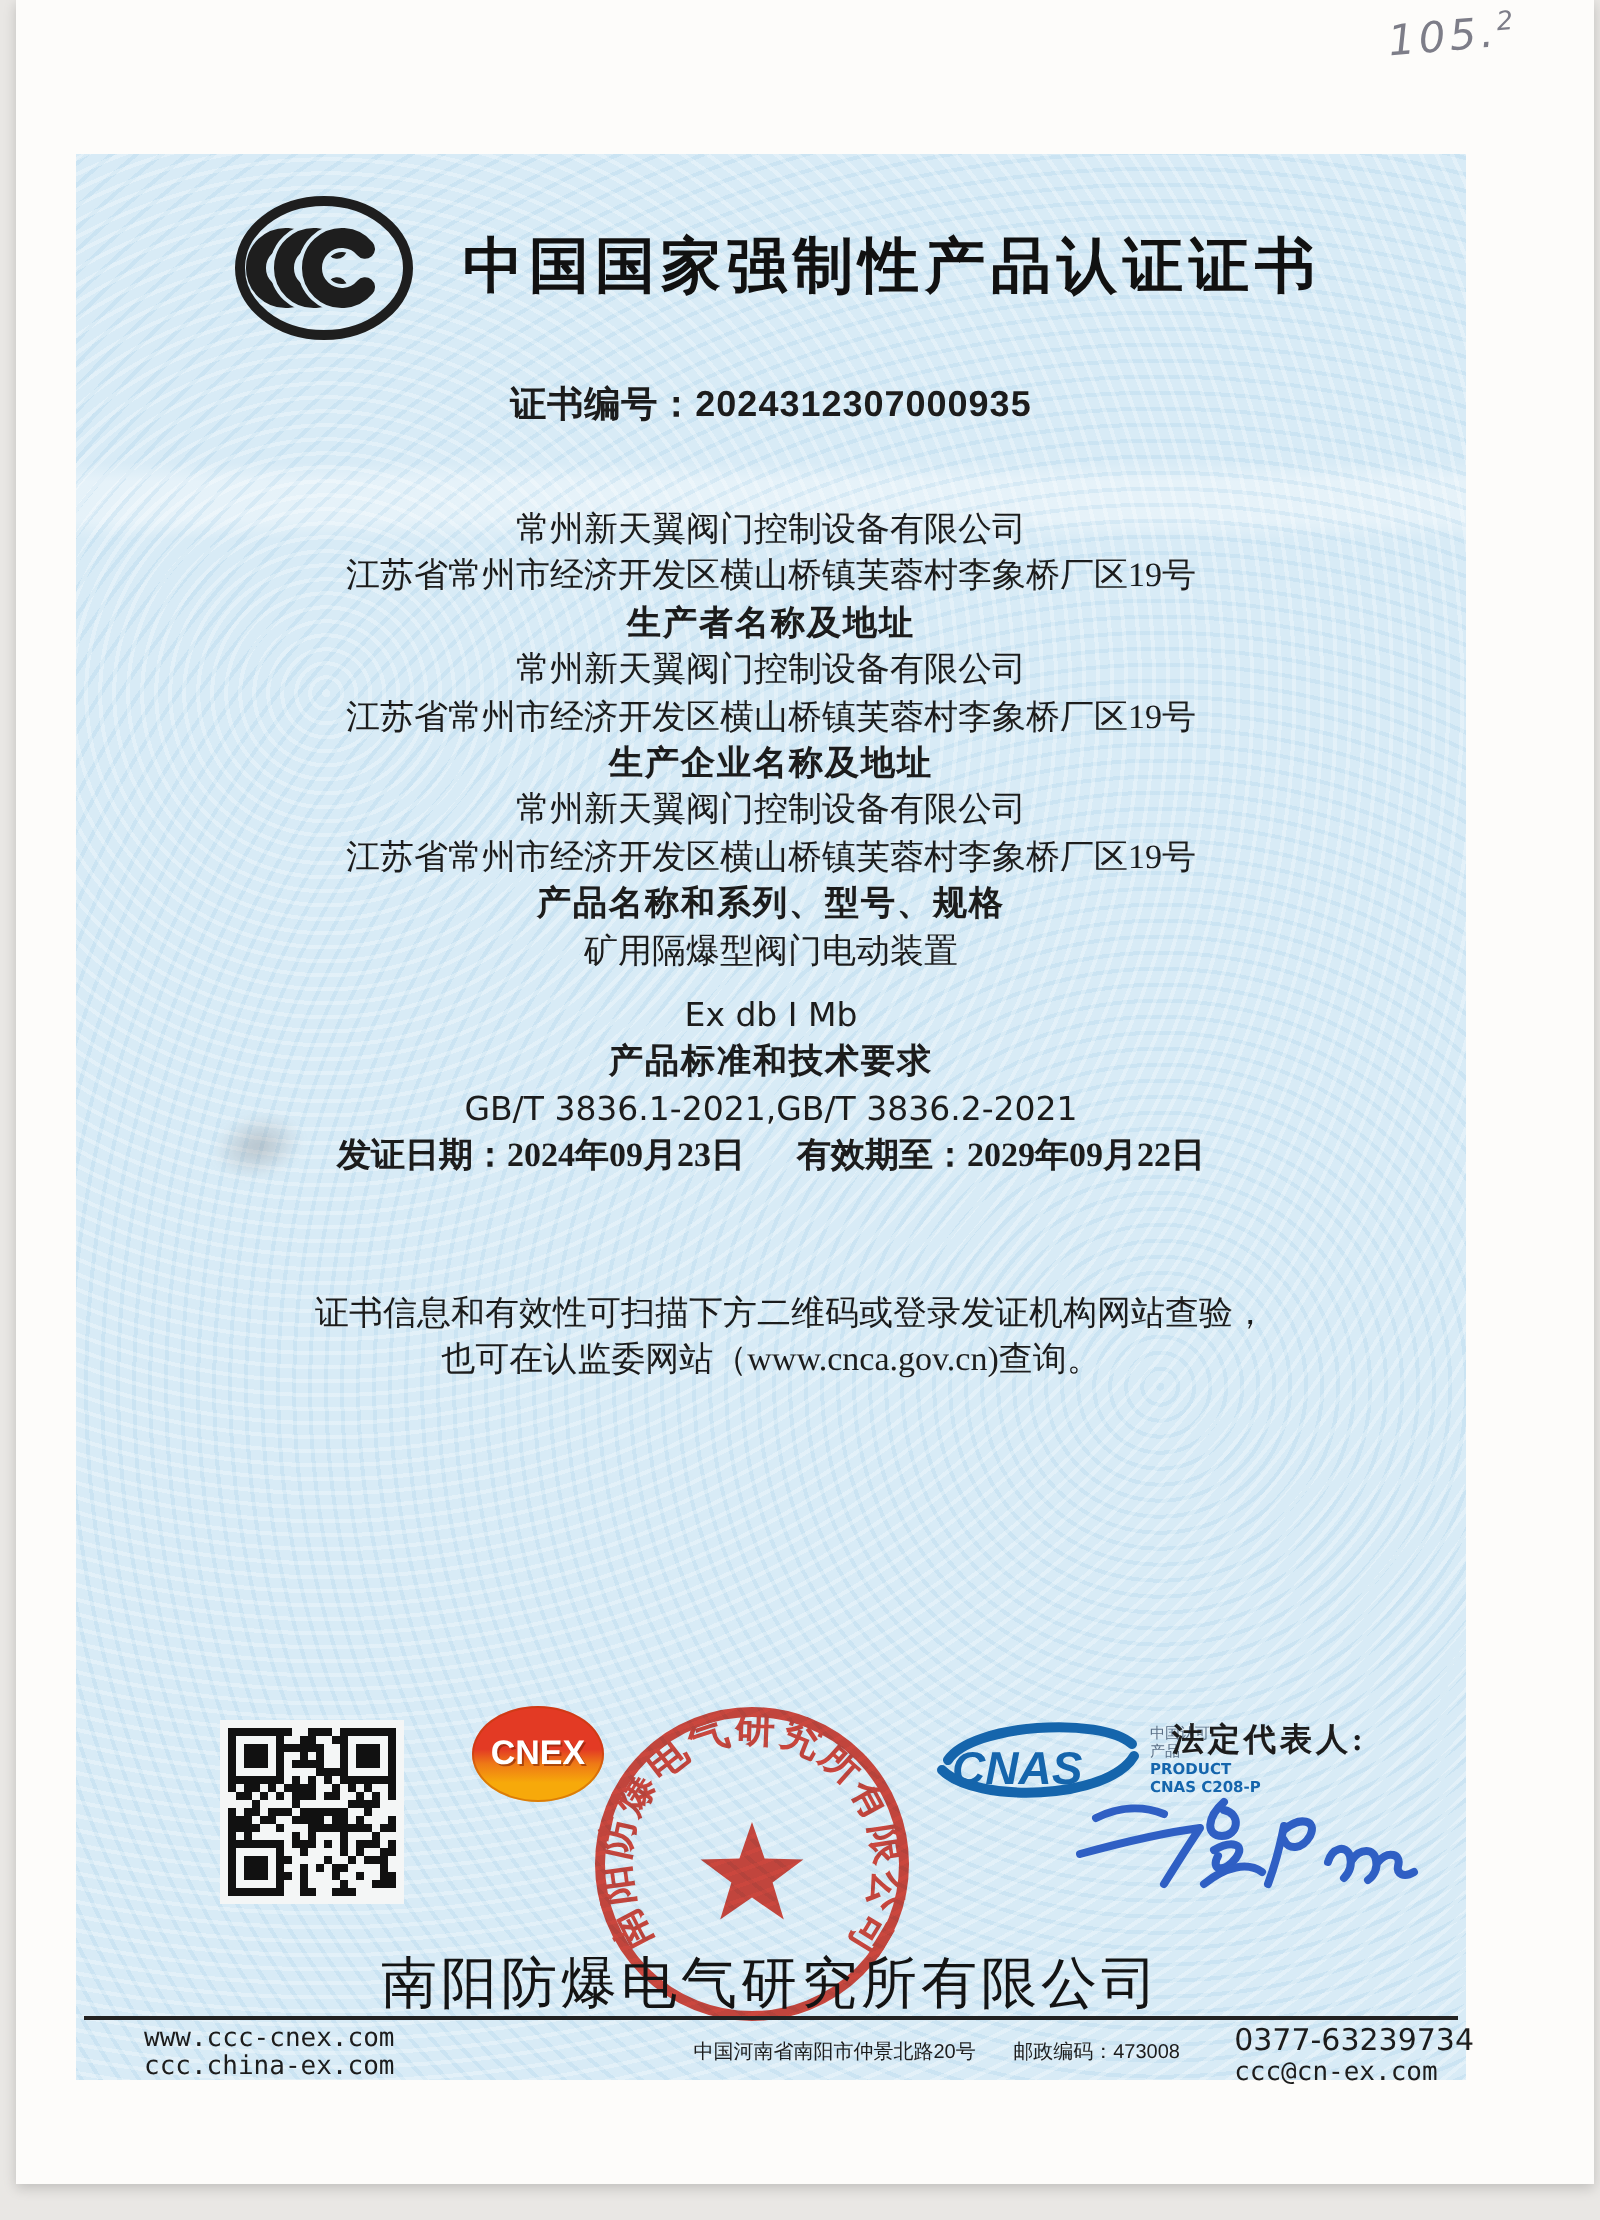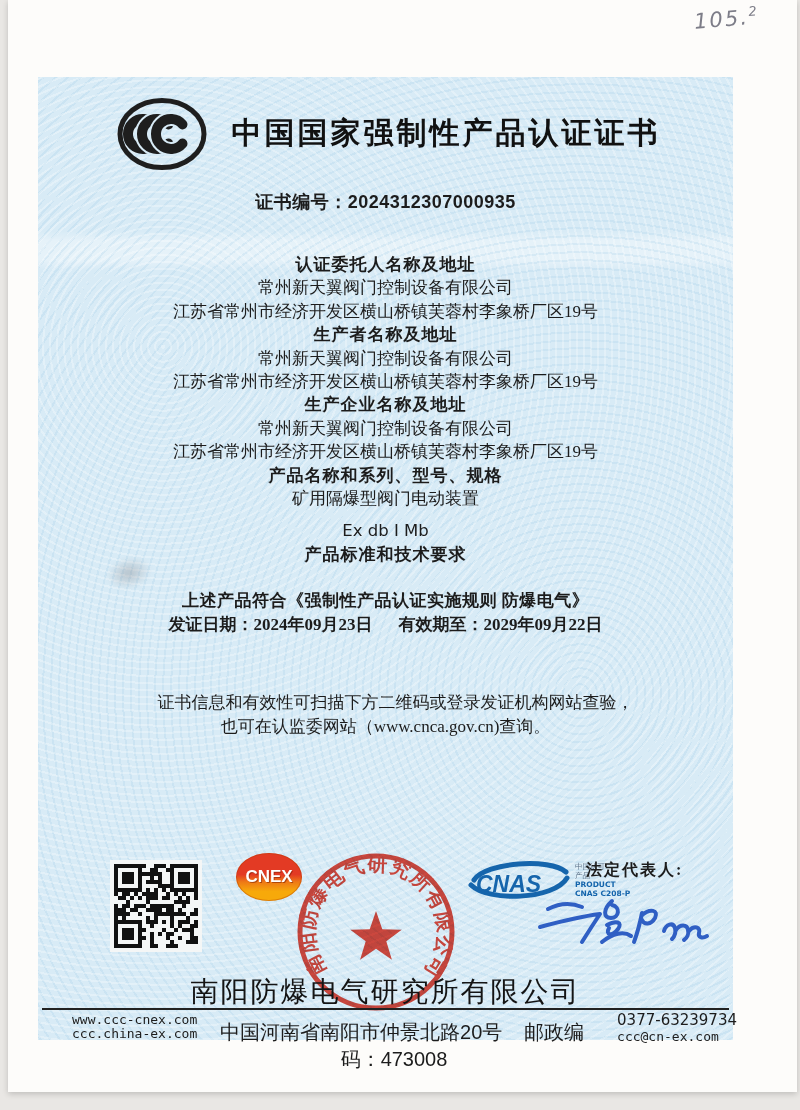--- a/index.html
+++ b/index.html
@@ -91,21 +91,21 @@
     position:absolute; top:896px; left:0; width:100%; text-align:center;
     font-size:28px; letter-spacing:2px; color:#141414; font-weight:500;
   }
   .foot-rule { position:absolute; top:931px; left:4px; width:687px;
                border-top:2px solid #222; }
   .footer { position:absolute; top:934px; left:10px; width:100%; height:28px;
             font-size:13px;border-radius:11px; }
   .foot-left { position:absolute; left:24px; top:2px; line-height:14px;
                font-family:"DejaVu Sans Mono", monospace; }
   .foot-center { position:absolute; left:150px; width:400px; top:8px;
-                 text-align:center; font-size:20px; }
+                 text-align:right; font-size:10px; }
   .foot-center span { margin:0 8px; }
   .foot-right { position:absolute; right:6px; top:0; text-align:left; }
   .foot-right .tel { font-size:15px; font-family:"DejaVu Sans", sans-serif; }
   .foot-right .mail { font-size:13px; font-family:"DejaVu Sans Mono", monospace; }
 </style>
 </head>
 <body>
 
 <div class="paper"></div>
 
@@ -126,34 +126,33 @@
     </svg>
   </div>
 
   <div class="title">中国国家强制性产品认证证书</div>
 
   <div class="certno">
     <span>证书编号：</span><span>2024312307000935</span>
   </div>
 
   <div class="body-block">
-    <div class="hd">认证委托人名称及地址</div>
     <div>常州新天翼阀门控制设备有限公司</div>
     <div>江苏省常州市经济开发区横山桥镇芙蓉村李象桥厂区19号</div>
     <div class="hd">生产者名称及地址</div>
     <div>常州新天翼阀门控制设备有限公司</div>
     <div>江苏省常州市经济开发区横山桥镇芙蓉村李象桥厂区19号</div>
     <div class="hd">生产企业名称及地址</div>
     <div>常州新天翼阀门控制设备有限公司</div>
     <div>江苏省常州市经济开发区横山桥镇芙蓉村李象桥厂区19号</div>
     <div class="hd">产品名称和系列、型号、规格</div>
     <div>矿用隔爆型阀门电动装置</div>
     <div class="latin mt9">Ex db I Mb</div>
     <div class="hd">产品标准和技术要求</div>
-    <div class="stmt mt23">上述产品符合《强制性产品认证实施规则 防爆电气》</div>
+    <div class="latin">GB/T 3836.1-2021,GB/T 3836.2-2021</div>
     <div class="dates">
       <span>发证日期：2024年09月23日</span><span class="gap"></span><span>有效期至：2029年09月22日</span>
     </div>
     <div class="mt55">证书信息和有效性可扫描下方二维码或登录发证机构网站查验，</div>
     <div>也可在认监委网站（www.cnca.gov.cn)查询。</div>
   </div>
 
   <div class="smudge"></div>
 
   <div class="qr">

